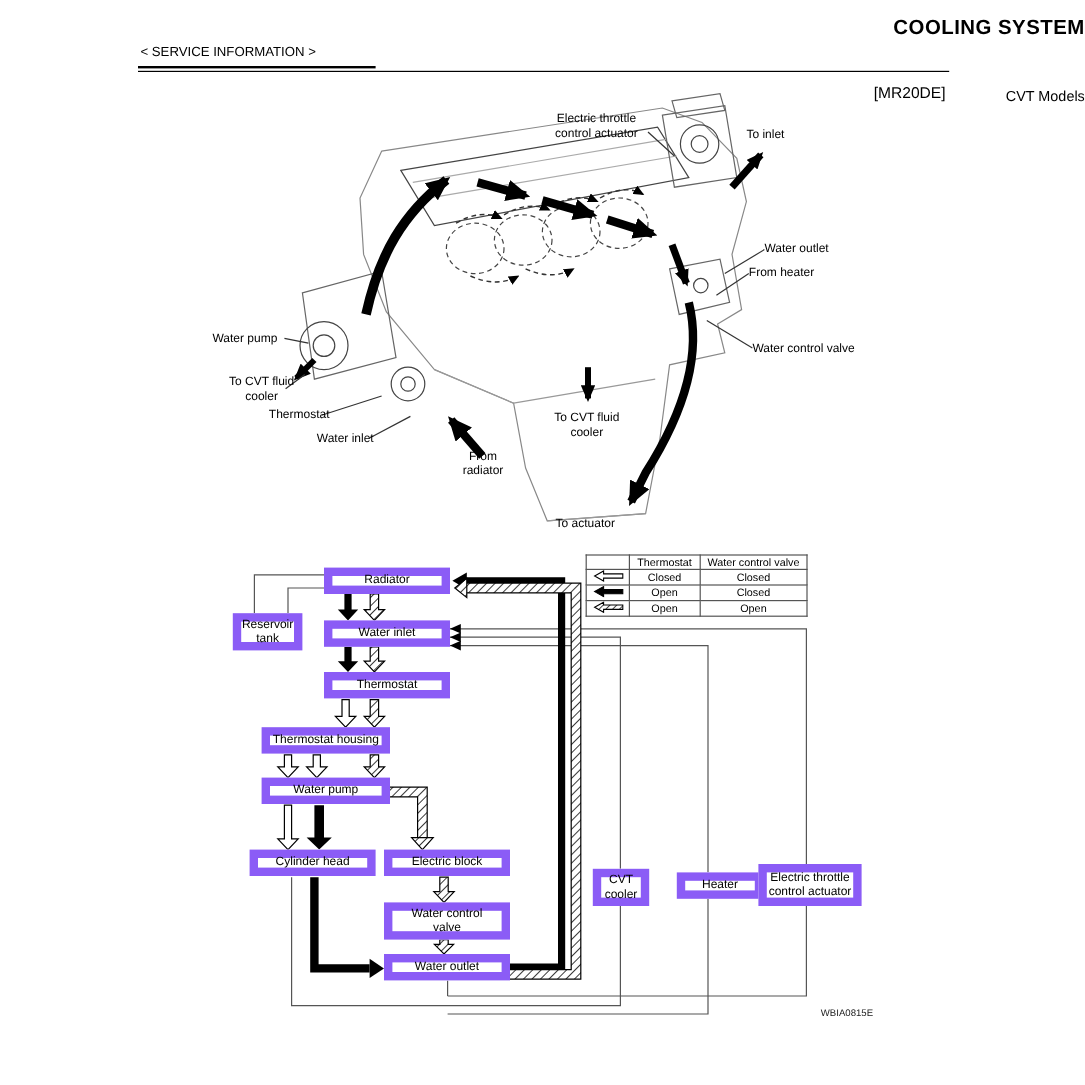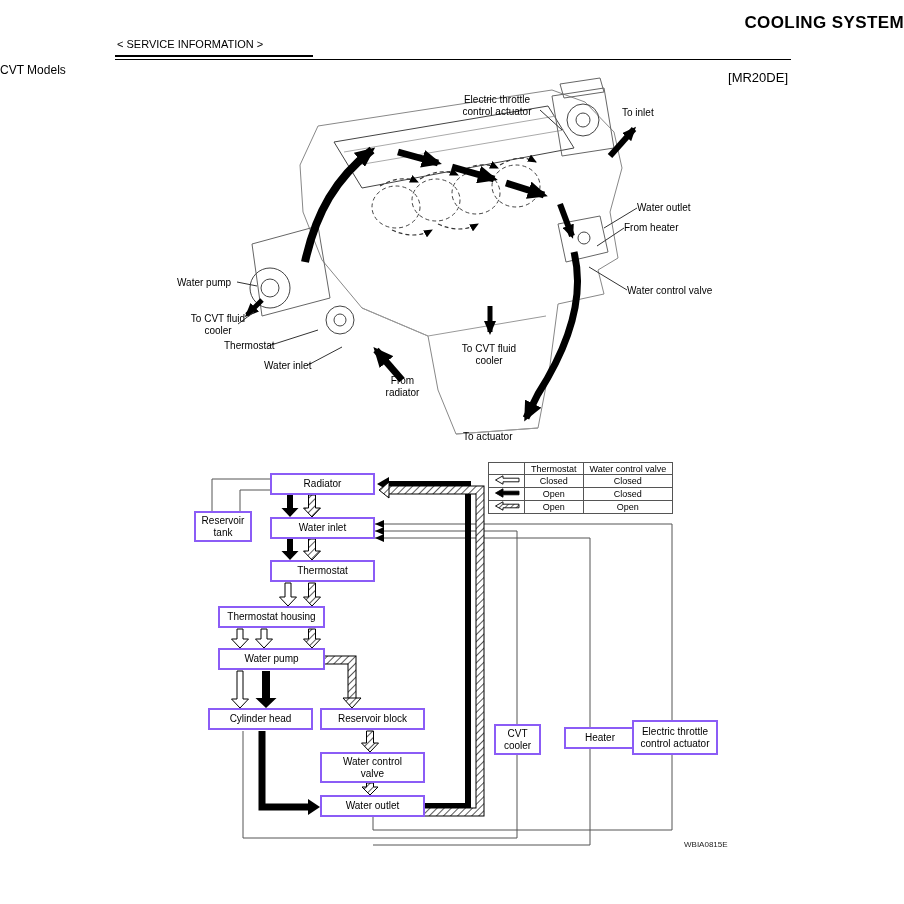--- a/index.html
+++ b/index.html
@@ -5,25 +5,25 @@
   * { margin:0; padding:0; box-sizing:border-box; }
   html,body { background:#fff; }
   body { font-family:"Liberation Sans", sans-serif; color:#000; }
   .page { position:relative; width:904px; height:904px; background:#fff; overflow:hidden; }
   .title { position:absolute; top:13px; left:0; width:100%; text-align:right;
            font-size:17px; font-weight:bold; letter-spacing:.4px; }
   .svc  { position:absolute; top:38px; left:117px; font-size:11px; }
   .code { position:absolute; top:37px; right:116px; font-size:13px; font-weight:normal;margin-top:33px; }
   .rule-short { position:absolute; top:55px; left:115px; width:198px; border-top:2px solid #000; }
   .rule-full  { position:absolute; top:59px; left:115px; width:676px; border-top:1px solid #000; }
-  .subtitle { position:absolute; top:63px; left:0; width:100%; text-align:left; font-size:12px; }
+  .subtitle { position:absolute; top:73px; left:0; width:100%; text-align:right; font-size:12px; }
   .art { position:absolute; top:0; left:0; pointer-events:none; }
   .elab { position:absolute; font-size:10px; line-height:1.2; white-space:nowrap; }
   .elab.wrap { white-space:normal; text-align:center; }
-  .fbox { position:absolute; border:2px solid #8b5cf6; background:#fff; display:flex;
+  .fbox { position:absolute; border:7px solid #8b5cf6; background:#fff; display:flex;
           align-items:center; justify-content:center; font-size:10px;
           text-align:center; line-height:1.2; }
   .fbox span { display:block; }
   .narrow span { width:72px; }
   .legend { position:absolute; left:488px; top:462px; border-collapse:collapse;
             font-size:9px; background:#fff; }
   .legend th, .legend td { border:1px solid #555; text-align:center;
             padding:0 6px; height:12px; font-weight:normal; }
   .legend .sym { width:36px; padding:0 3px; }
   .figcode { position:absolute; left:684px; top:840px; font-size:8px; color:#222; }
@@ -201,21 +201,21 @@
   <div class="fbox" style="left:218px;top:606px;width:107px;height:22px">
       <span>Thermostat housing</span>
     </div>
   <div class="fbox" style="left:218px;top:648px;width:107px;height:22px">
       <span>Water pump</span>
     </div>
   <div class="fbox" style="left:208px;top:708px;width:105px;height:22px">
       <span>Cylinder head</span>
     </div>
   <div class="fbox" style="left:320px;top:708px;width:105px;height:22px">
-      <span>Reservoir block</span>
+      <span>Electric block</span>
     </div>
   <div class="fbox narrow" style="left:320px;top:752px;width:105px;height:31px">
       <span>Water control valve</span>
     </div>
   <div class="fbox" style="left:320px;top:795px;width:105px;height:22px">
       <span>Water outlet</span>
     </div>
   <div class="fbox" style="left:494px;top:724px;width:47px;height:31px">
       <span>CVT cooler</span>
     </div>

